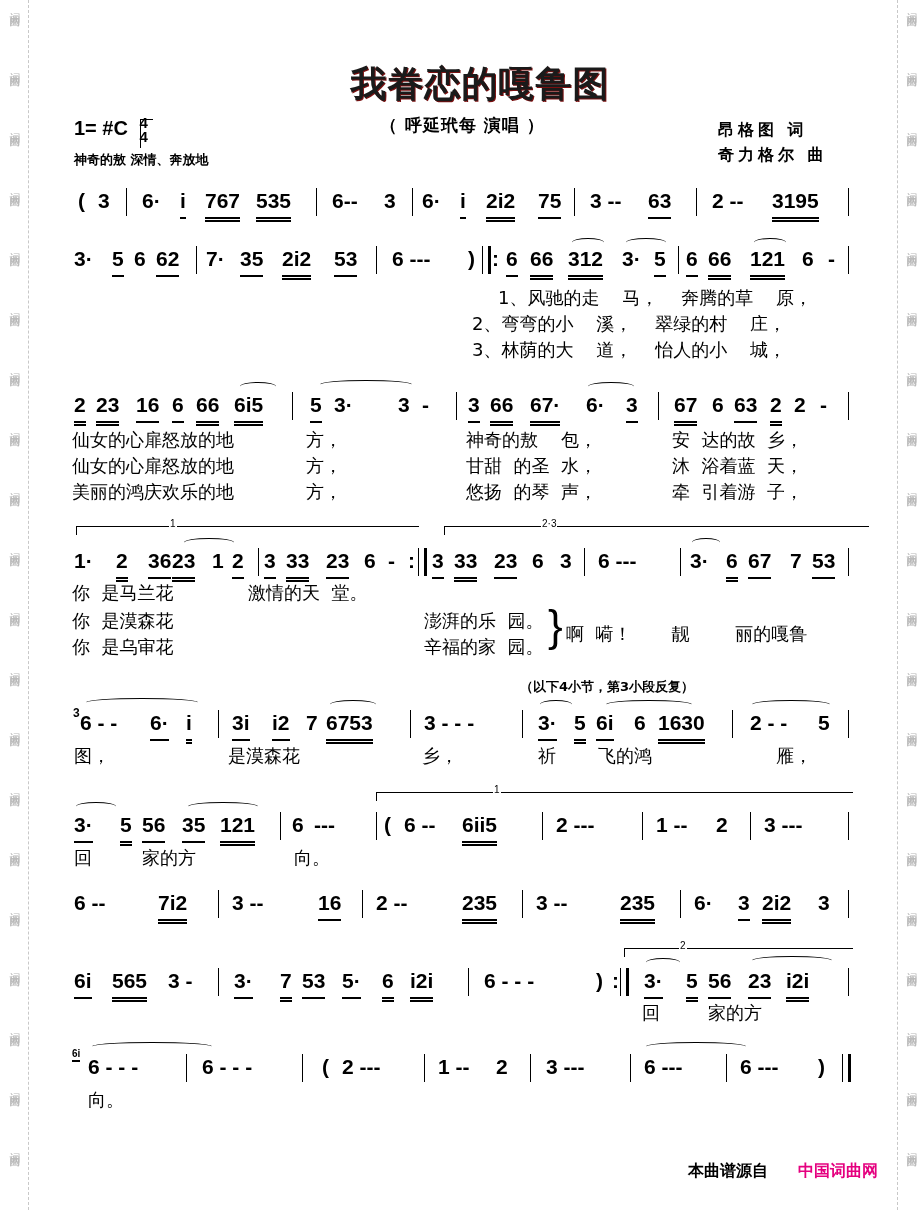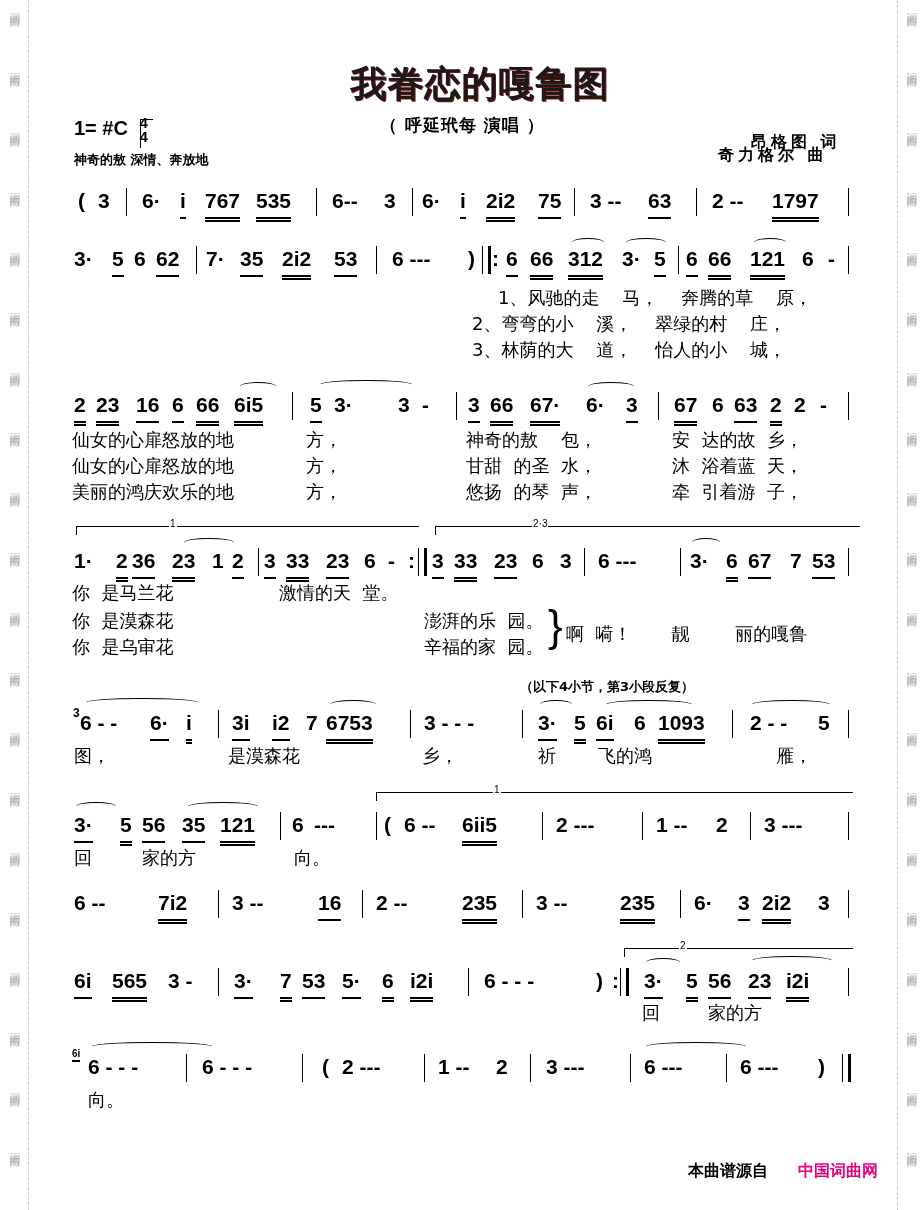--- a/index.html
+++ b/index.html
@@ -100,21 +100,21 @@
 <div class="subtitle">（ 呼延玳每 演唱 ）</div>
 <div class="key">
   <span>1= #C</span>
   <span class="frac">
     <span>4</span>
     <span class="bar"></span>
     <span>4</span>
   </span>
 </div>
 <div class="tempo">神奇的敖 深情、奔放地</div>
-<div class="credit" style="top:132px;margin-left:33px;">昂格图 词</div>
+<div class="credit" style="top:120px;">昂格图 词</div>
 <div class="credit" style="top:145px;">奇力格尔 曲</div>
 
 <div class="row" style="top:186px;">
   <span class="tok" style="left:78px">(</span>
   <span class="tok" style="left:98px">3</span>
   <span class="bar" style="left:126px"></span>
   <span class="tok" style="left:142px">6·</span>
   <span class="tok u1" style="left:180px">i</span>
   <span class="tok u2" style="left:205px">767</span>
   <span class="tok u2" style="left:256px">535</span>
@@ -124,21 +124,21 @@
   <span class="bar" style="left:412px"></span>
   <span class="tok" style="left:422px">6·</span>
   <span class="tok u1" style="left:460px">i</span>
   <span class="tok u2" style="left:486px">2i2</span>
   <span class="tok u1" style="left:538px">75</span>
   <span class="bar" style="left:574px"></span>
   <span class="tok" style="left:590px">3 --</span>
   <span class="tok u1" style="left:648px">63</span>
   <span class="bar" style="left:696px"></span>
   <span class="tok" style="left:712px">2 --</span>
-  <span class="tok u2" style="left:772px">1797</span>
+  <span class="tok u2" style="left:772px">3195</span>
   <span class="bar" style="left:848px"></span>
 </div>
 
 <div class="row" style="top:244px;">
   <span class="tok" style="left:74px">3·</span>
   <span class="tok u1" style="left:112px">5</span>
   <span class="tok" style="left:134px">6</span>
   <span class="tok u1" style="left:156px">62</span>
   <span class="bar" style="left:196px"></span>
   <span class="tok" style="left:206px">7·</span>
@@ -211,27 +211,27 @@
   <span class="lyr" style="left:672px;top:454px">沐  浴着蓝  天，</span>
   <span class="lyr" style="left:72px;top:480px">美丽的鸿庆欢乐的地</span>
   <span class="lyr" style="left:306px;top:480px">方，</span>
   <span class="lyr" style="left:466px;top:480px">悠扬  的琴  声，</span>
   <span class="lyr" style="left:672px;top:480px">牵  引着游  子，</span>
 </div>
 
 <div class="volta" style="left:76px;top:526px;width:342px">
     <span style="left:92px">1</span>
   </div>
-<div class="volta" style="left:435px;top:526px;width:424px">
+<div class="volta" style="left:444px;top:526px;width:424px">
     <span style="left:96px">2·3</span>
   </div>
 <div class="row" style="top:546px;">
   <span class="tok" style="left:74px">1·</span>
   <span class="tok u2" style="left:116px">2</span>
-  <span class="tok u1" style="left:132px">36</span>
+  <span class="tok u1" style="left:148px">36</span>
   <span class="slur" style="left:184px;top:-8px;width:50px"></span>
   <span class="tok u2" style="left:172px">23</span>
   <span class="tok" style="left:212px">1</span>
   <span class="tok u1" style="left:232px">2</span>
   <span class="bar" style="left:258px"></span>
   <span class="tok u1" style="left:264px">3</span>
   <span class="tok u2" style="left:286px">33</span>
   <span class="tok u1" style="left:326px">23</span>
   <span class="tok" style="left:364px">6</span>
   <span class="tok" style="left:388px">-</span>
@@ -248,21 +248,21 @@
   <span class="slur" style="left:692px;top:-8px;width:28px"></span>
   <span class="tok" style="left:690px">3·</span>
   <span class="tok u2" style="left:726px">6</span>
   <span class="tok u1" style="left:748px">67</span>
   <span class="tok" style="left:790px">7</span>
   <span class="tok u1" style="left:812px">53</span>
   <span class="bar" style="left:848px"></span>
 </div>
 <div>
   <span class="lyr" style="left:72px;top:581px">你  是马兰花</span>
-  <span class="lyr" style="left:279px;top:581px">激情的天  堂。</span>
+  <span class="lyr" style="left:248px;top:581px">激情的天  堂。</span>
   <span class="lyr" style="left:72px;top:609px">你  是漠森花</span>
   <span class="lyr" style="left:424px;top:609px">澎湃的乐  园。</span>
   <span class="lyr" style="left:72px;top:635px">你  是乌审花</span>
   <span class="lyr" style="left:424px;top:635px">辛福的家  园。</span>
   <span class="brace" style="left:548px;top:604px">}</span>
   <span class="lyr" style="left:566px;top:622px">啊  嗬！       靓        丽的嘎鲁</span>
 </div>
 
 <div class="lyr" style="left:520px;top:675px;font-size:13px;font-weight:bold">（以下4小节，第3小段反复）</div>
 <div class="row" style="top:708px;">
@@ -279,21 +279,21 @@
   <span class="tok u2" style="left:326px">6753</span>
   <span class="bar" style="left:410px"></span>
   <span class="tok" style="left:424px">3 - - -</span>
   <span class="bar" style="left:522px"></span>
   <span class="slur" style="left:540px;top:-8px;width:32px"></span>
   <span class="tok u1" style="left:538px">3·</span>
   <span class="tok u2" style="left:574px">5</span>
   <span class="slur" style="left:606px;top:-8px;width:86px"></span>
   <span class="tok u1" style="left:596px">6i</span>
   <span class="tok" style="left:634px">6</span>
-  <span class="tok u2" style="left:658px">1093</span>
+  <span class="tok u2" style="left:658px">1630</span>
   <span class="bar" style="left:732px"></span>
   <span class="slur" style="left:752px;top:-8px;width:78px"></span>
   <span class="tok" style="left:750px">2 - -</span>
   <span class="tok" style="left:818px">5</span>
   <span class="bar" style="left:848px"></span>
 </div>
 <div>
   <span class="lyr" style="left:74px;top:744px">图，</span>
   <span class="lyr" style="left:228px;top:744px">是漠森花</span>
   <span class="lyr" style="left:422px;top:744px">乡，</span>

